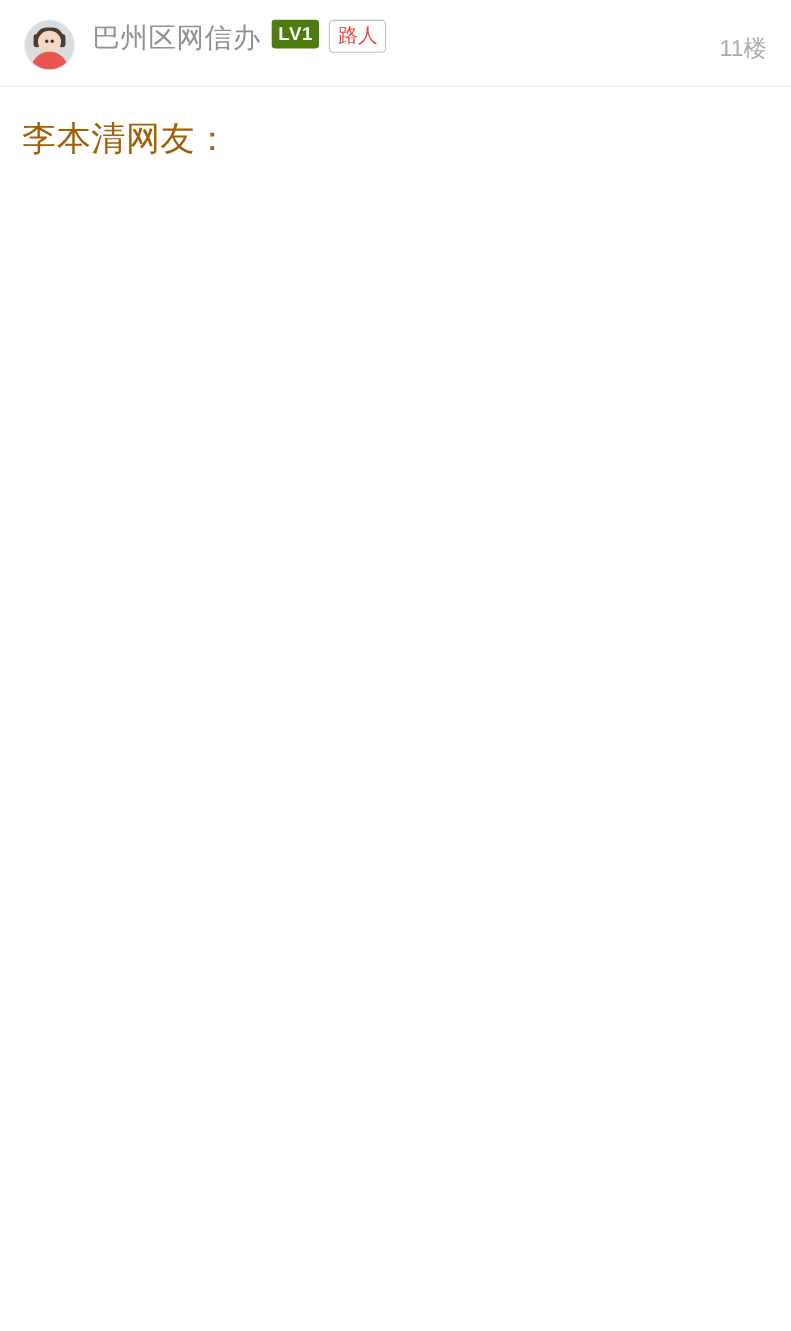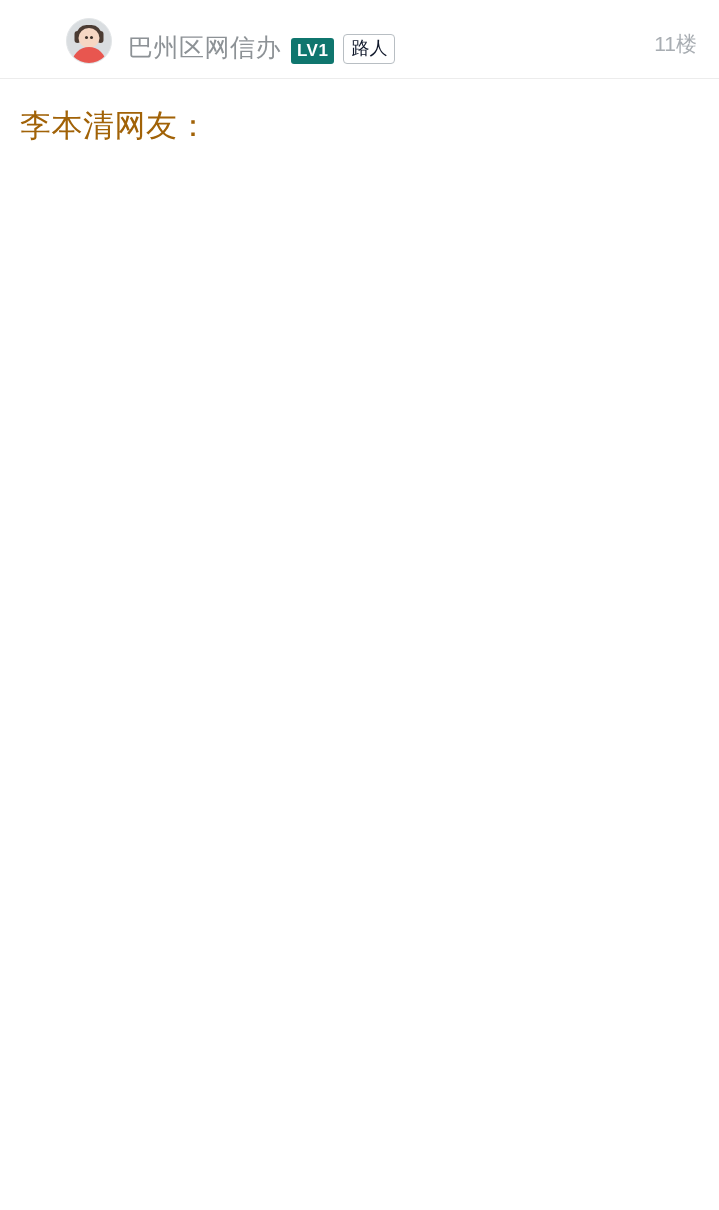--- a/index.html
+++ b/index.html
@@ -11,24 +11,23 @@
   }
   #post {
     width: 719px;
     height: 1210px;
     background: #fff;
     position: relative;
     overflow: hidden;
   }
   .post-header {
     display: flex;
-    align-items: flex-end;
+    align-items: flex-start;
     padding: 18px 22px 14px 22px;
     position: relative;
-    margin-left: 44px;
   }
   .avatar {
     width: 46px;
     height: 46px;
     border-radius: 50%;
     background: #d9dde0;
     flex: 0 0 auto;
     position: relative;
     overflow: hidden;
     border: 1px solid #e3e6e8;
@@ -95,33 +94,33 @@
   .avatar .eyeR { right: 18px; }
   .username {
     margin-left: 16px;
     font-size: 25px;
     color: #8d9296;
     letter-spacing: 0.5px;
     white-space: nowrap;
   }
   .badge-lv {
     margin-left: 10px;
-    background: #0f766e;
+    background: #4d7c0f;
     color: #ffffff;
     font-size: 17px;
     line-height: 1;
     padding: 4px 6px 5px 6px;
     border-radius: 3px;
     font-weight: bold;
     letter-spacing: 0.5px;
   }
   .badge-role {
     margin-left: 9px;
     border: 1px solid #b8bec3;
-    color: #0f172a;
+    color: #ef4444;
     font-size: 18px;
     line-height: 1;
     padding: 4px 7px 6px 7px;
     border-radius: 4px;
   }
   .floor {
     position: absolute;
     right: 22px;
     top: 30px;
     font-size: 21px;

